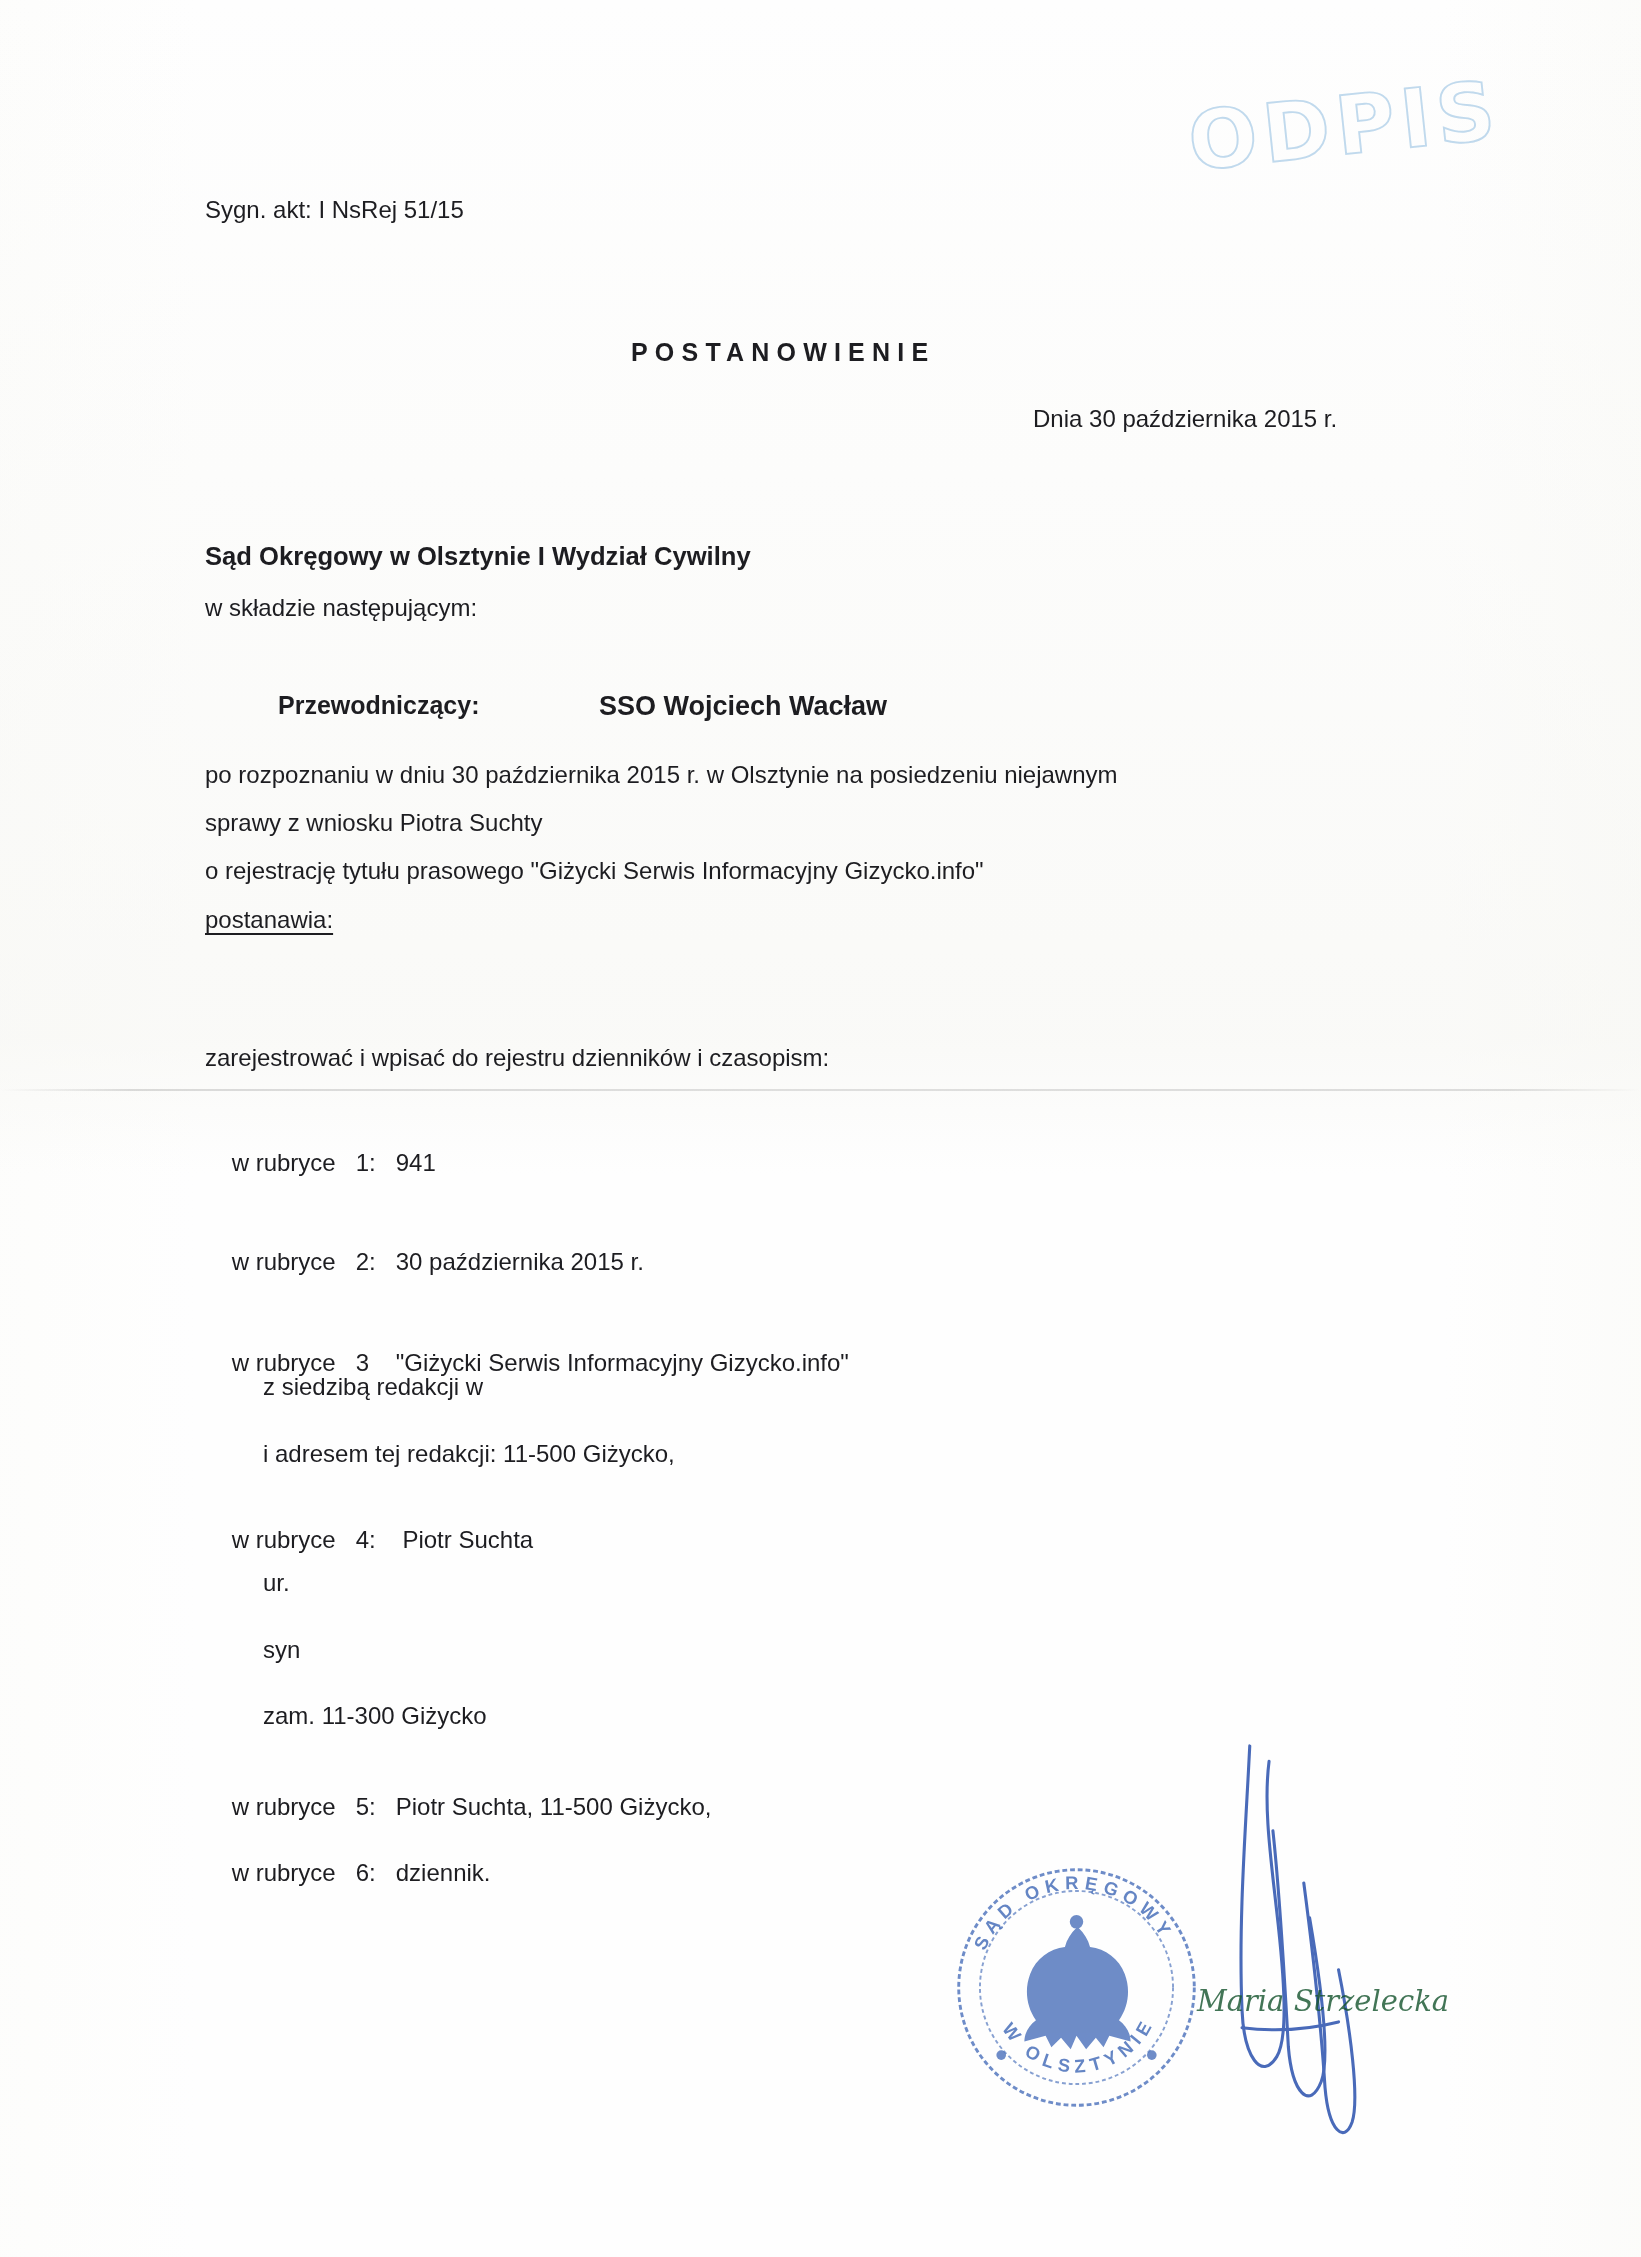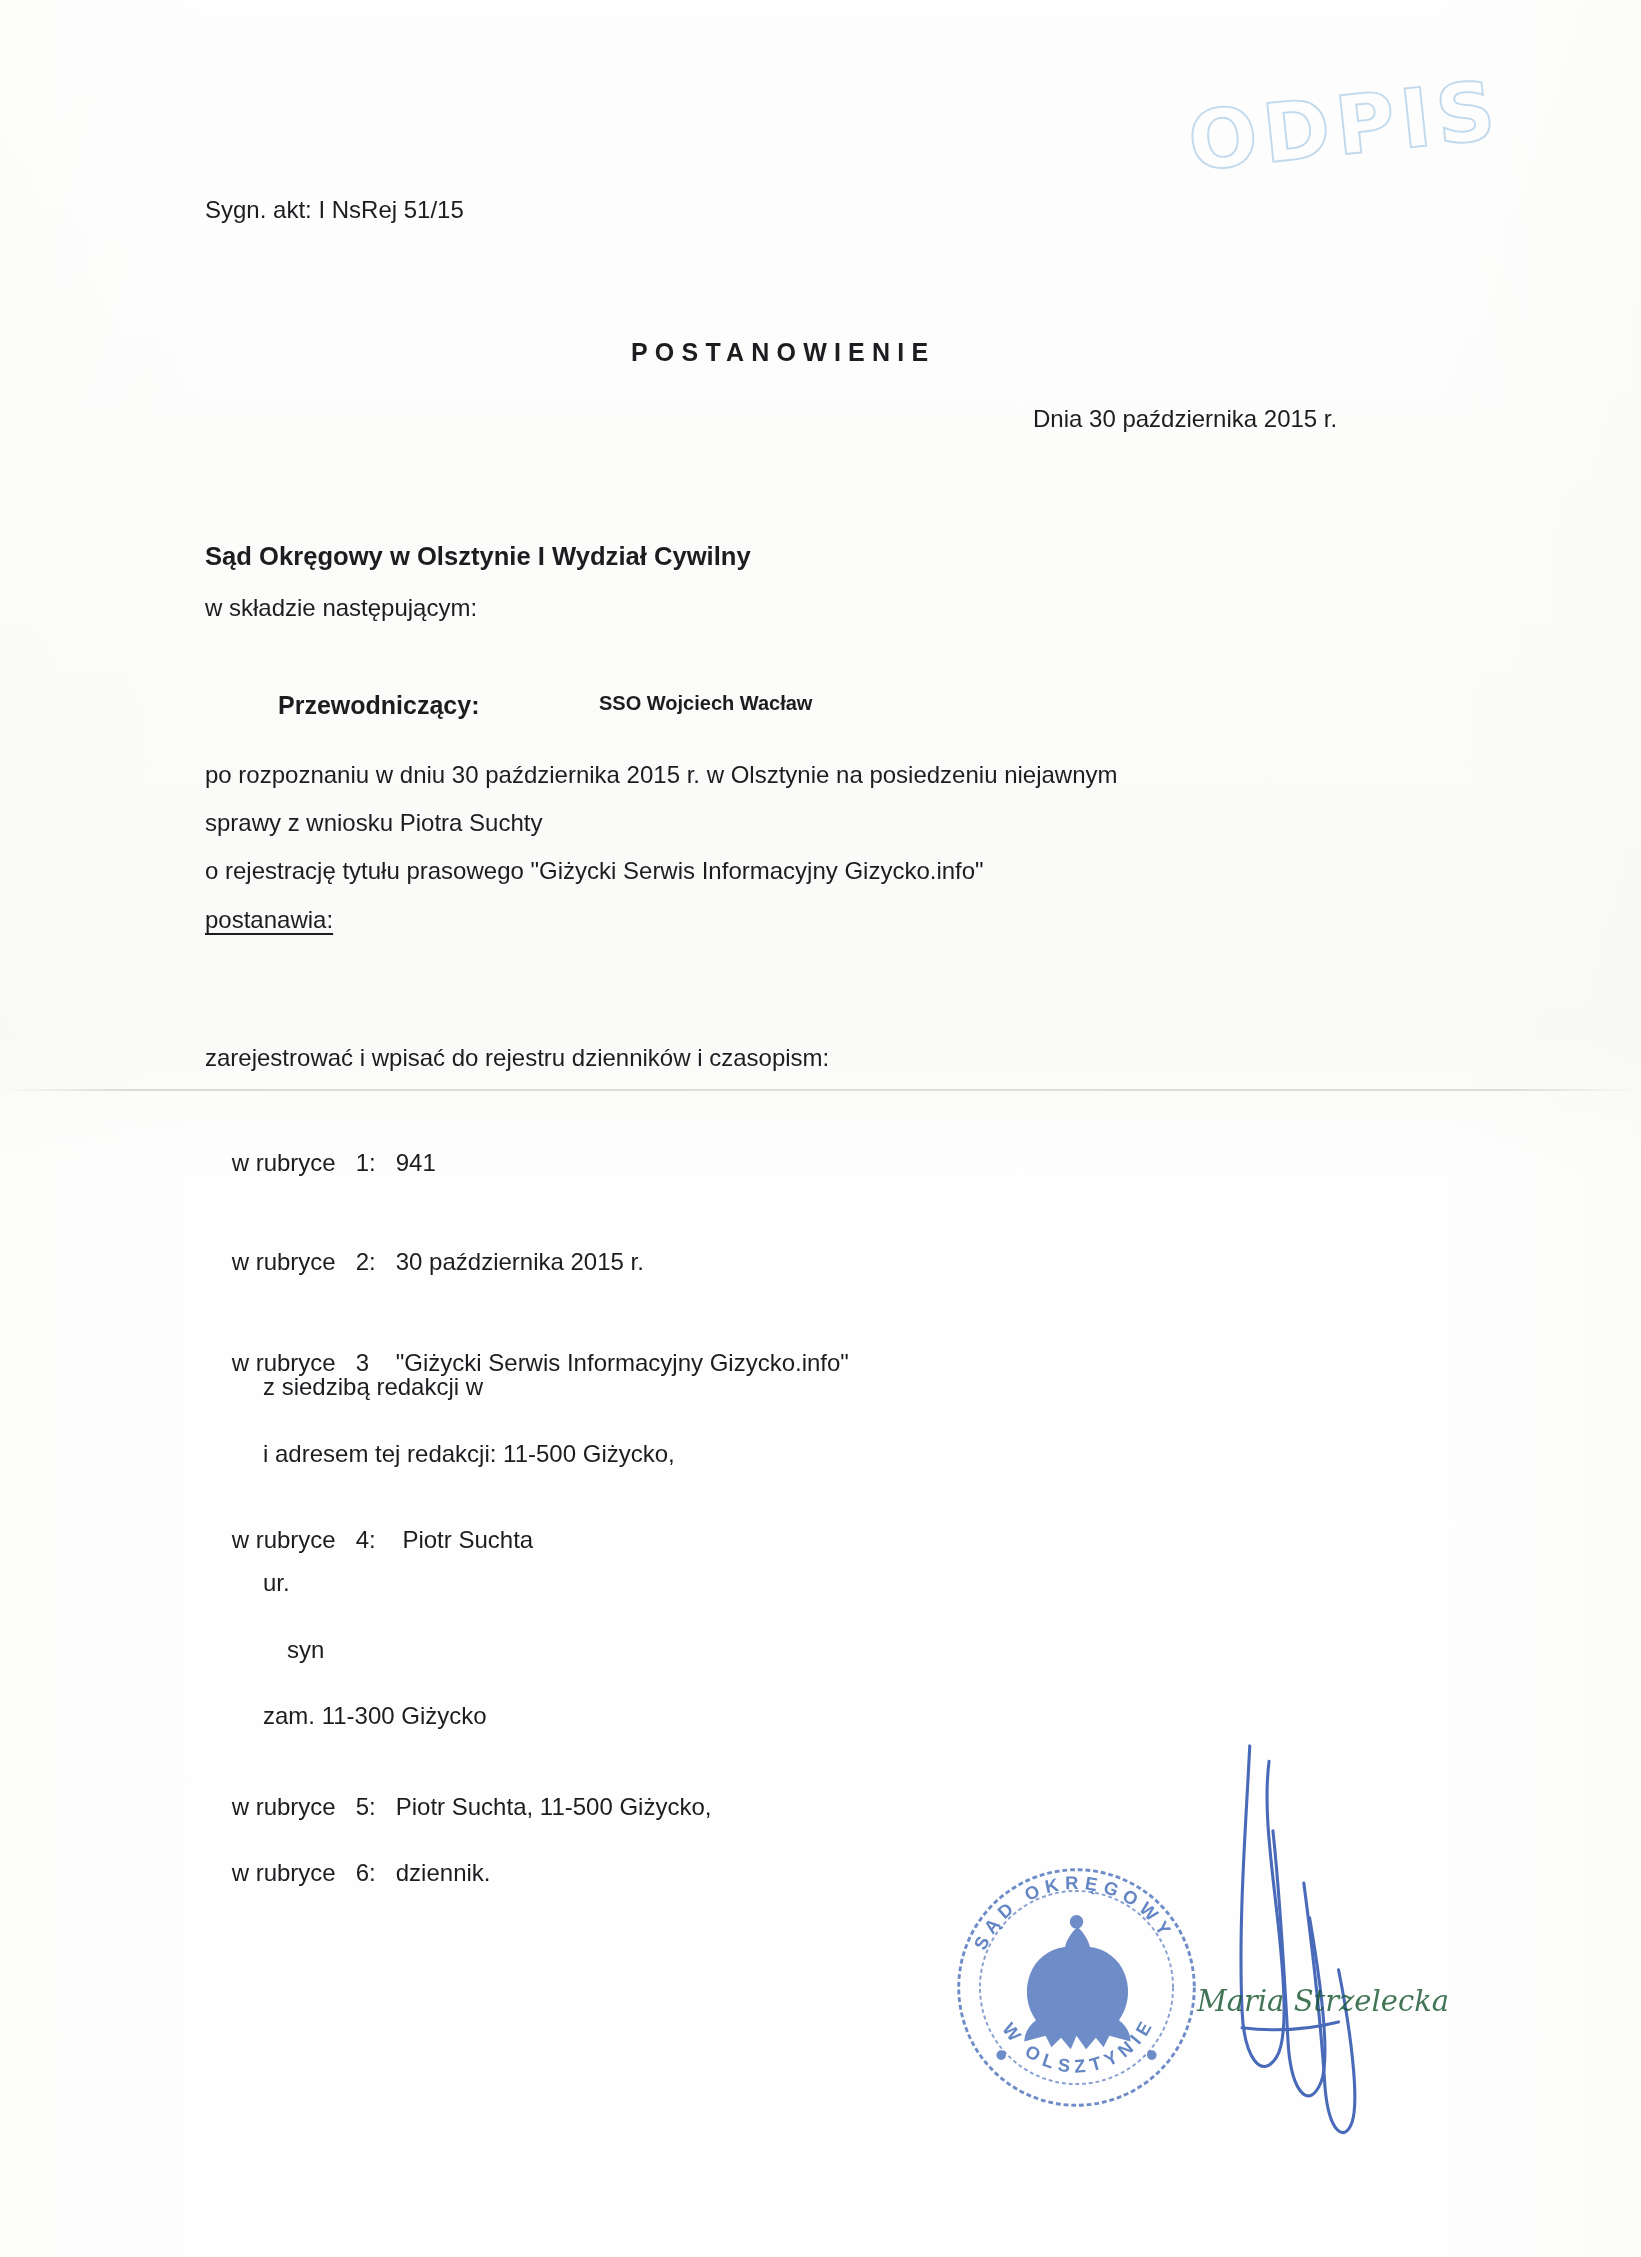--- a/index.html
+++ b/index.html
@@ -134,21 +134,21 @@
   <div class="txt title" style="left:631px; top:340px;">POSTANOWIENIE</div>
 
   <div class="txt" style="left:1033px; top:407px;">Dnia 30 października 2015 r.</div>
 
   <div class="txt b" style="left:205px; top:544px; font-size:25.6px;">Sąd Okręgowy w Olsztynie I Wydział Cywilny</div>
 
   <div class="txt" style="left:205px; top:596px;">w składzie następującym:</div>
 
   <div class="txt b" style="left:278px; top:693px; font-size:25px;">Przewodniczący:</div>
 
-  <div class="txt b" style="left:599px; top:693px; font-size:20px;">SSO Wojciech Wacław</div>
+  <div class="txt b" style="left:599px; top:693px; font-size:27px;">SSO Wojciech Wacław</div>
 
   <div class="txt" style="left:205px; top:763px;">po rozpoznaniu w dniu 30 października 2015 r. w Olsztynie na posiedzeniu niejawnym</div>
 
   <div class="txt" style="left:205px; top:811px;">sprawy z wniosku Piotra Suchty</div>
 
   <div class="txt" style="left:205px; top:859px;">o rejestrację tytułu prasowego "Giżycki Serwis Informacyjny Gizycko.info"</div>
 
   <div class="txt u" style="left:205px; top:908px;">postanawia:</div>
 
   <div class="txt" style="left:205px; top:1010px;margin-top:36px;">zarejestrować i wpisać do rejestru dzienników i czasopism:</div>
@@ -164,21 +164,21 @@
   <div class="txt" style="left:205px; top:1327px;">
     <span>w rubryce</span><span>   </span><span>3</span><span>    </span><span>"Giżycki Serwis Informacyjny Gizycko.info"</span>
   </div>
   <div class="txt" style="left:263px; top:1375px;">z siedzibą redakcji w</div>
   <div class="txt" style="left:263px; top:1442px;">i adresem tej redakcji: 11-500 Giżycko,</div>
 
   <div class="txt" style="left:205px; top:1504px;">
     <span>w rubryce</span><span>   </span><span>4:</span><span>    </span><span>Piotr Suchta</span>
   </div>
   <div class="txt" style="left:263px; top:1571px;">ur.</div>
-  <div class="txt" style="left:263px; top:1638px;margin-left:24px;">syn</div>
+  <div class="txt" style="left:263px; top:1638px;">syn</div>
   <div class="txt" style="left:263px; top:1704px;">zam. 11-300 Giżycko</div>
 
   <div class="txt" style="left:205px; top:1771px;">
     <span>w rubryce</span><span>   </span><span>5:</span><span>   </span><span>Piotr Suchta, 11-500 Giżycko,</span>
   </div>
 
   <div class="txt" style="left:205px; top:1837px;">
     <span>w rubryce</span><span>   </span><span>6:</span><span>   </span><span>dziennik.</span>
   </div>
 

